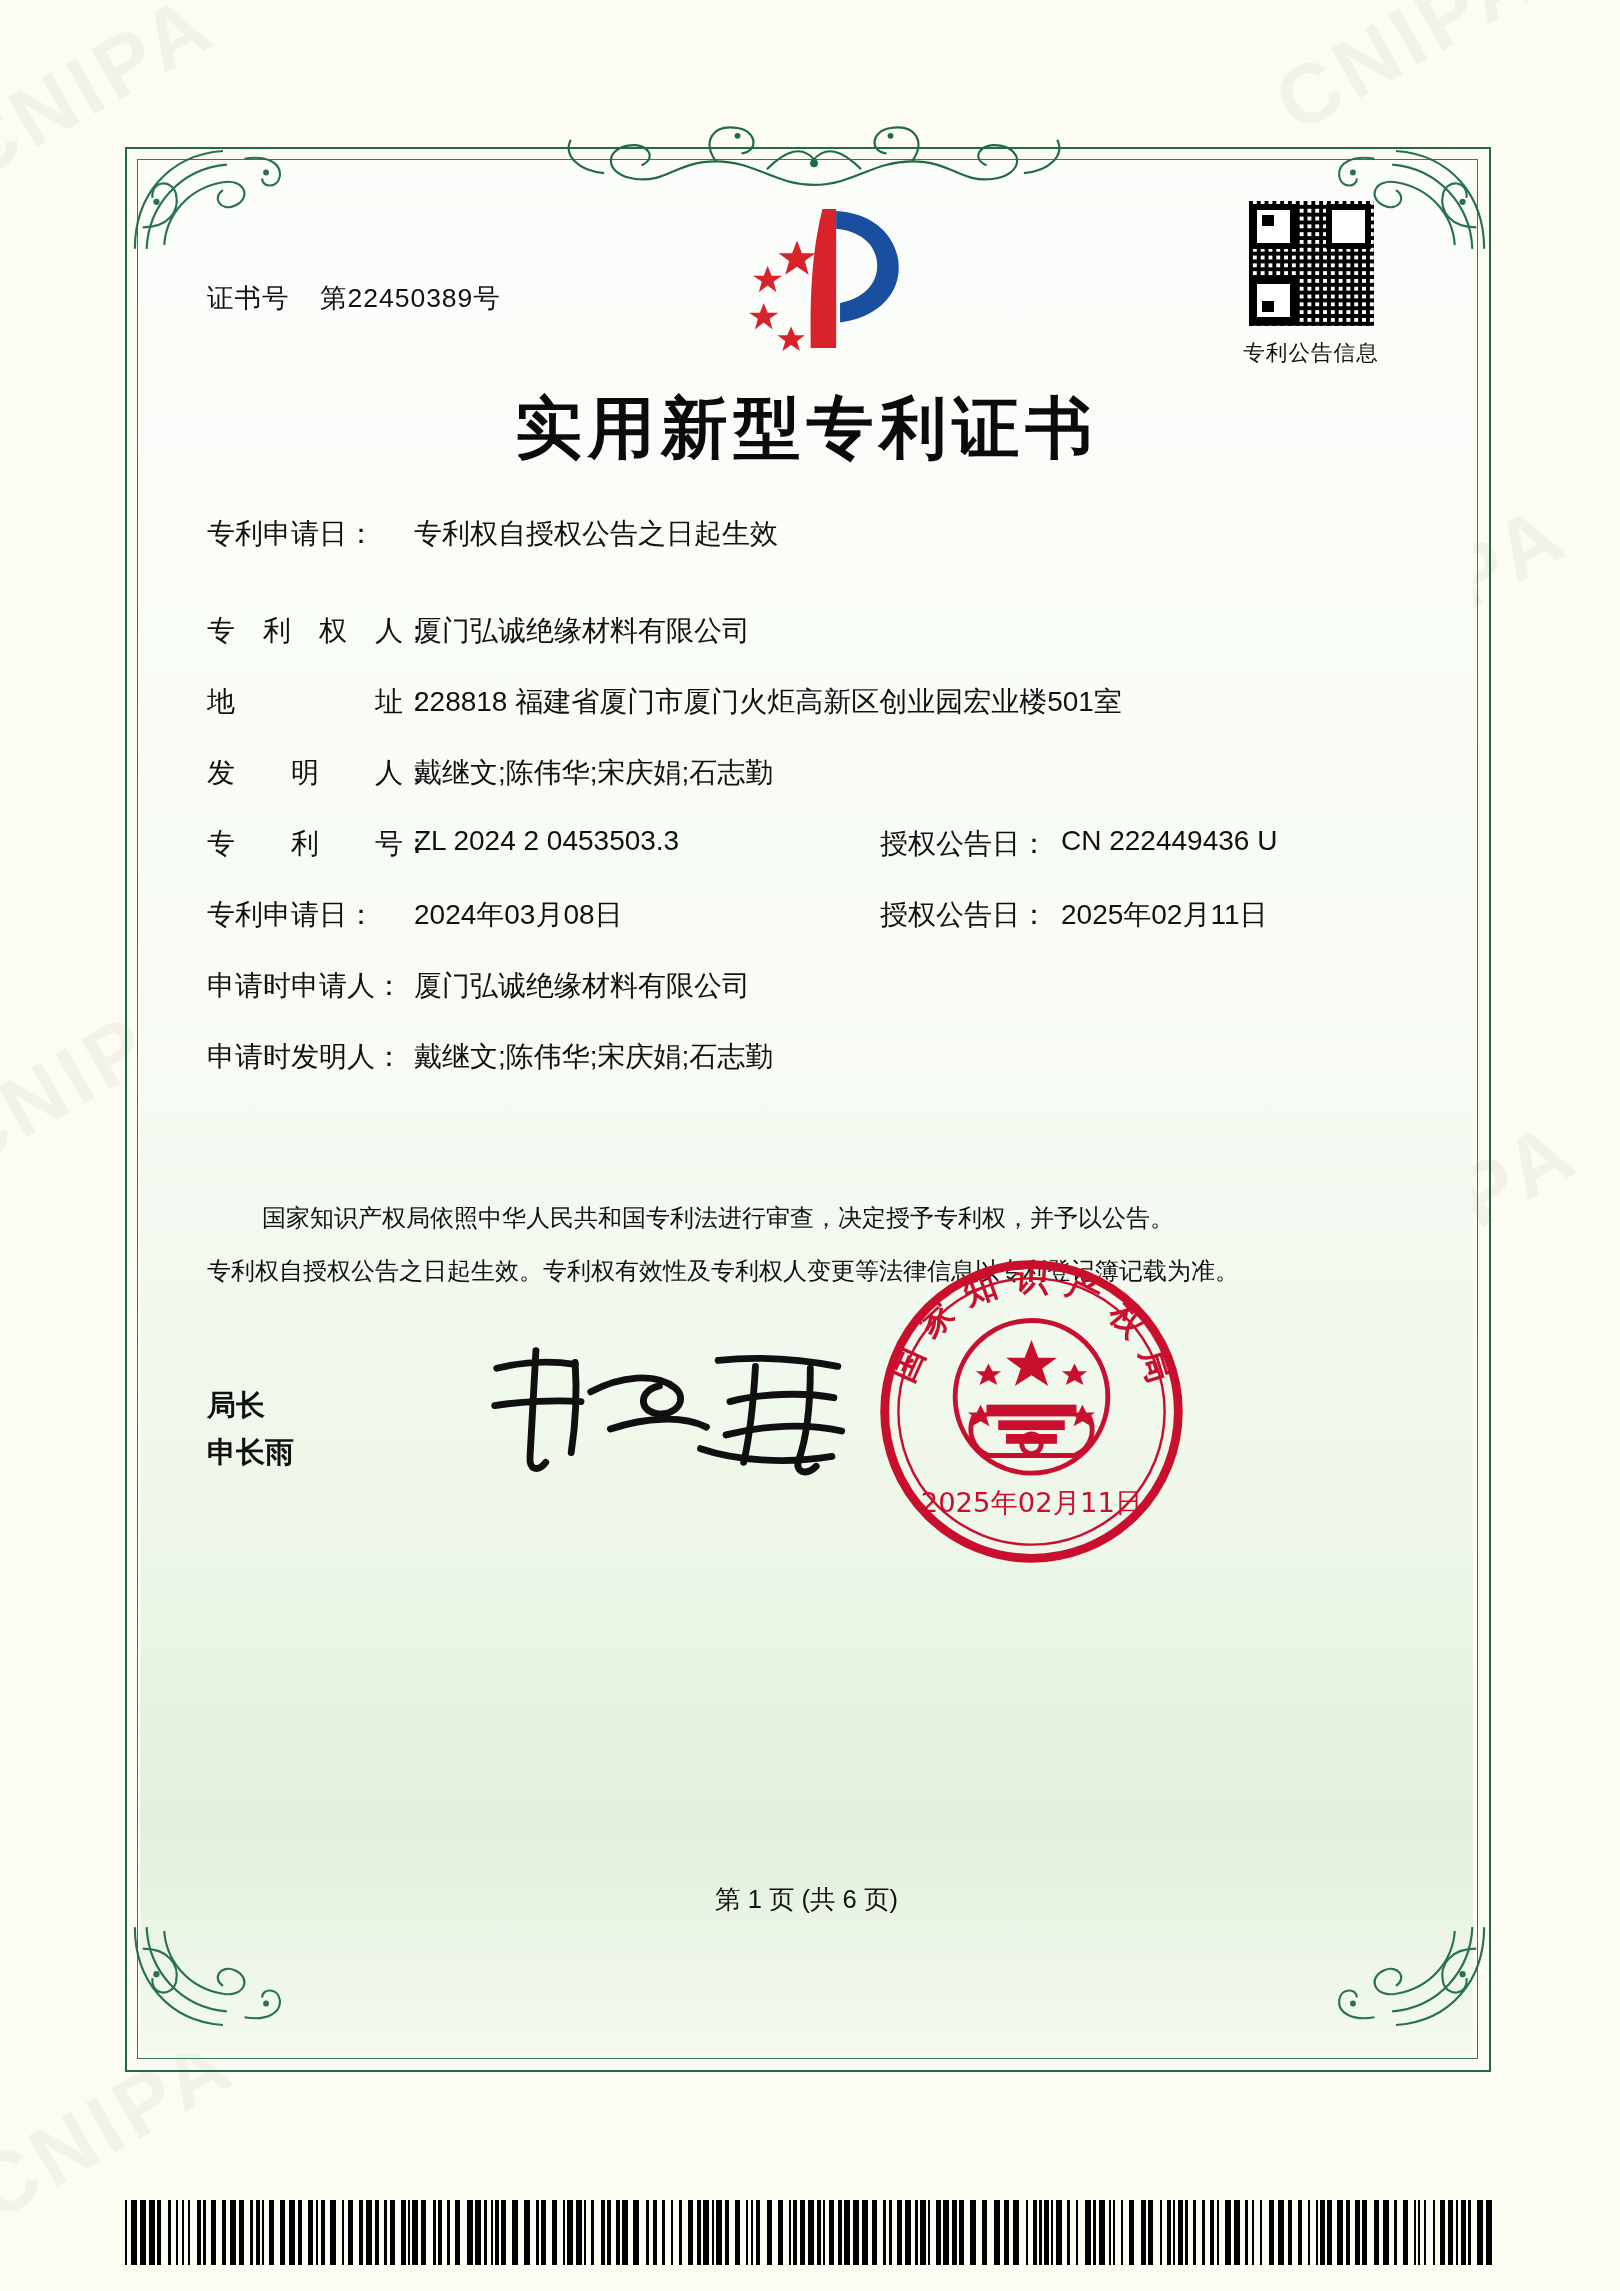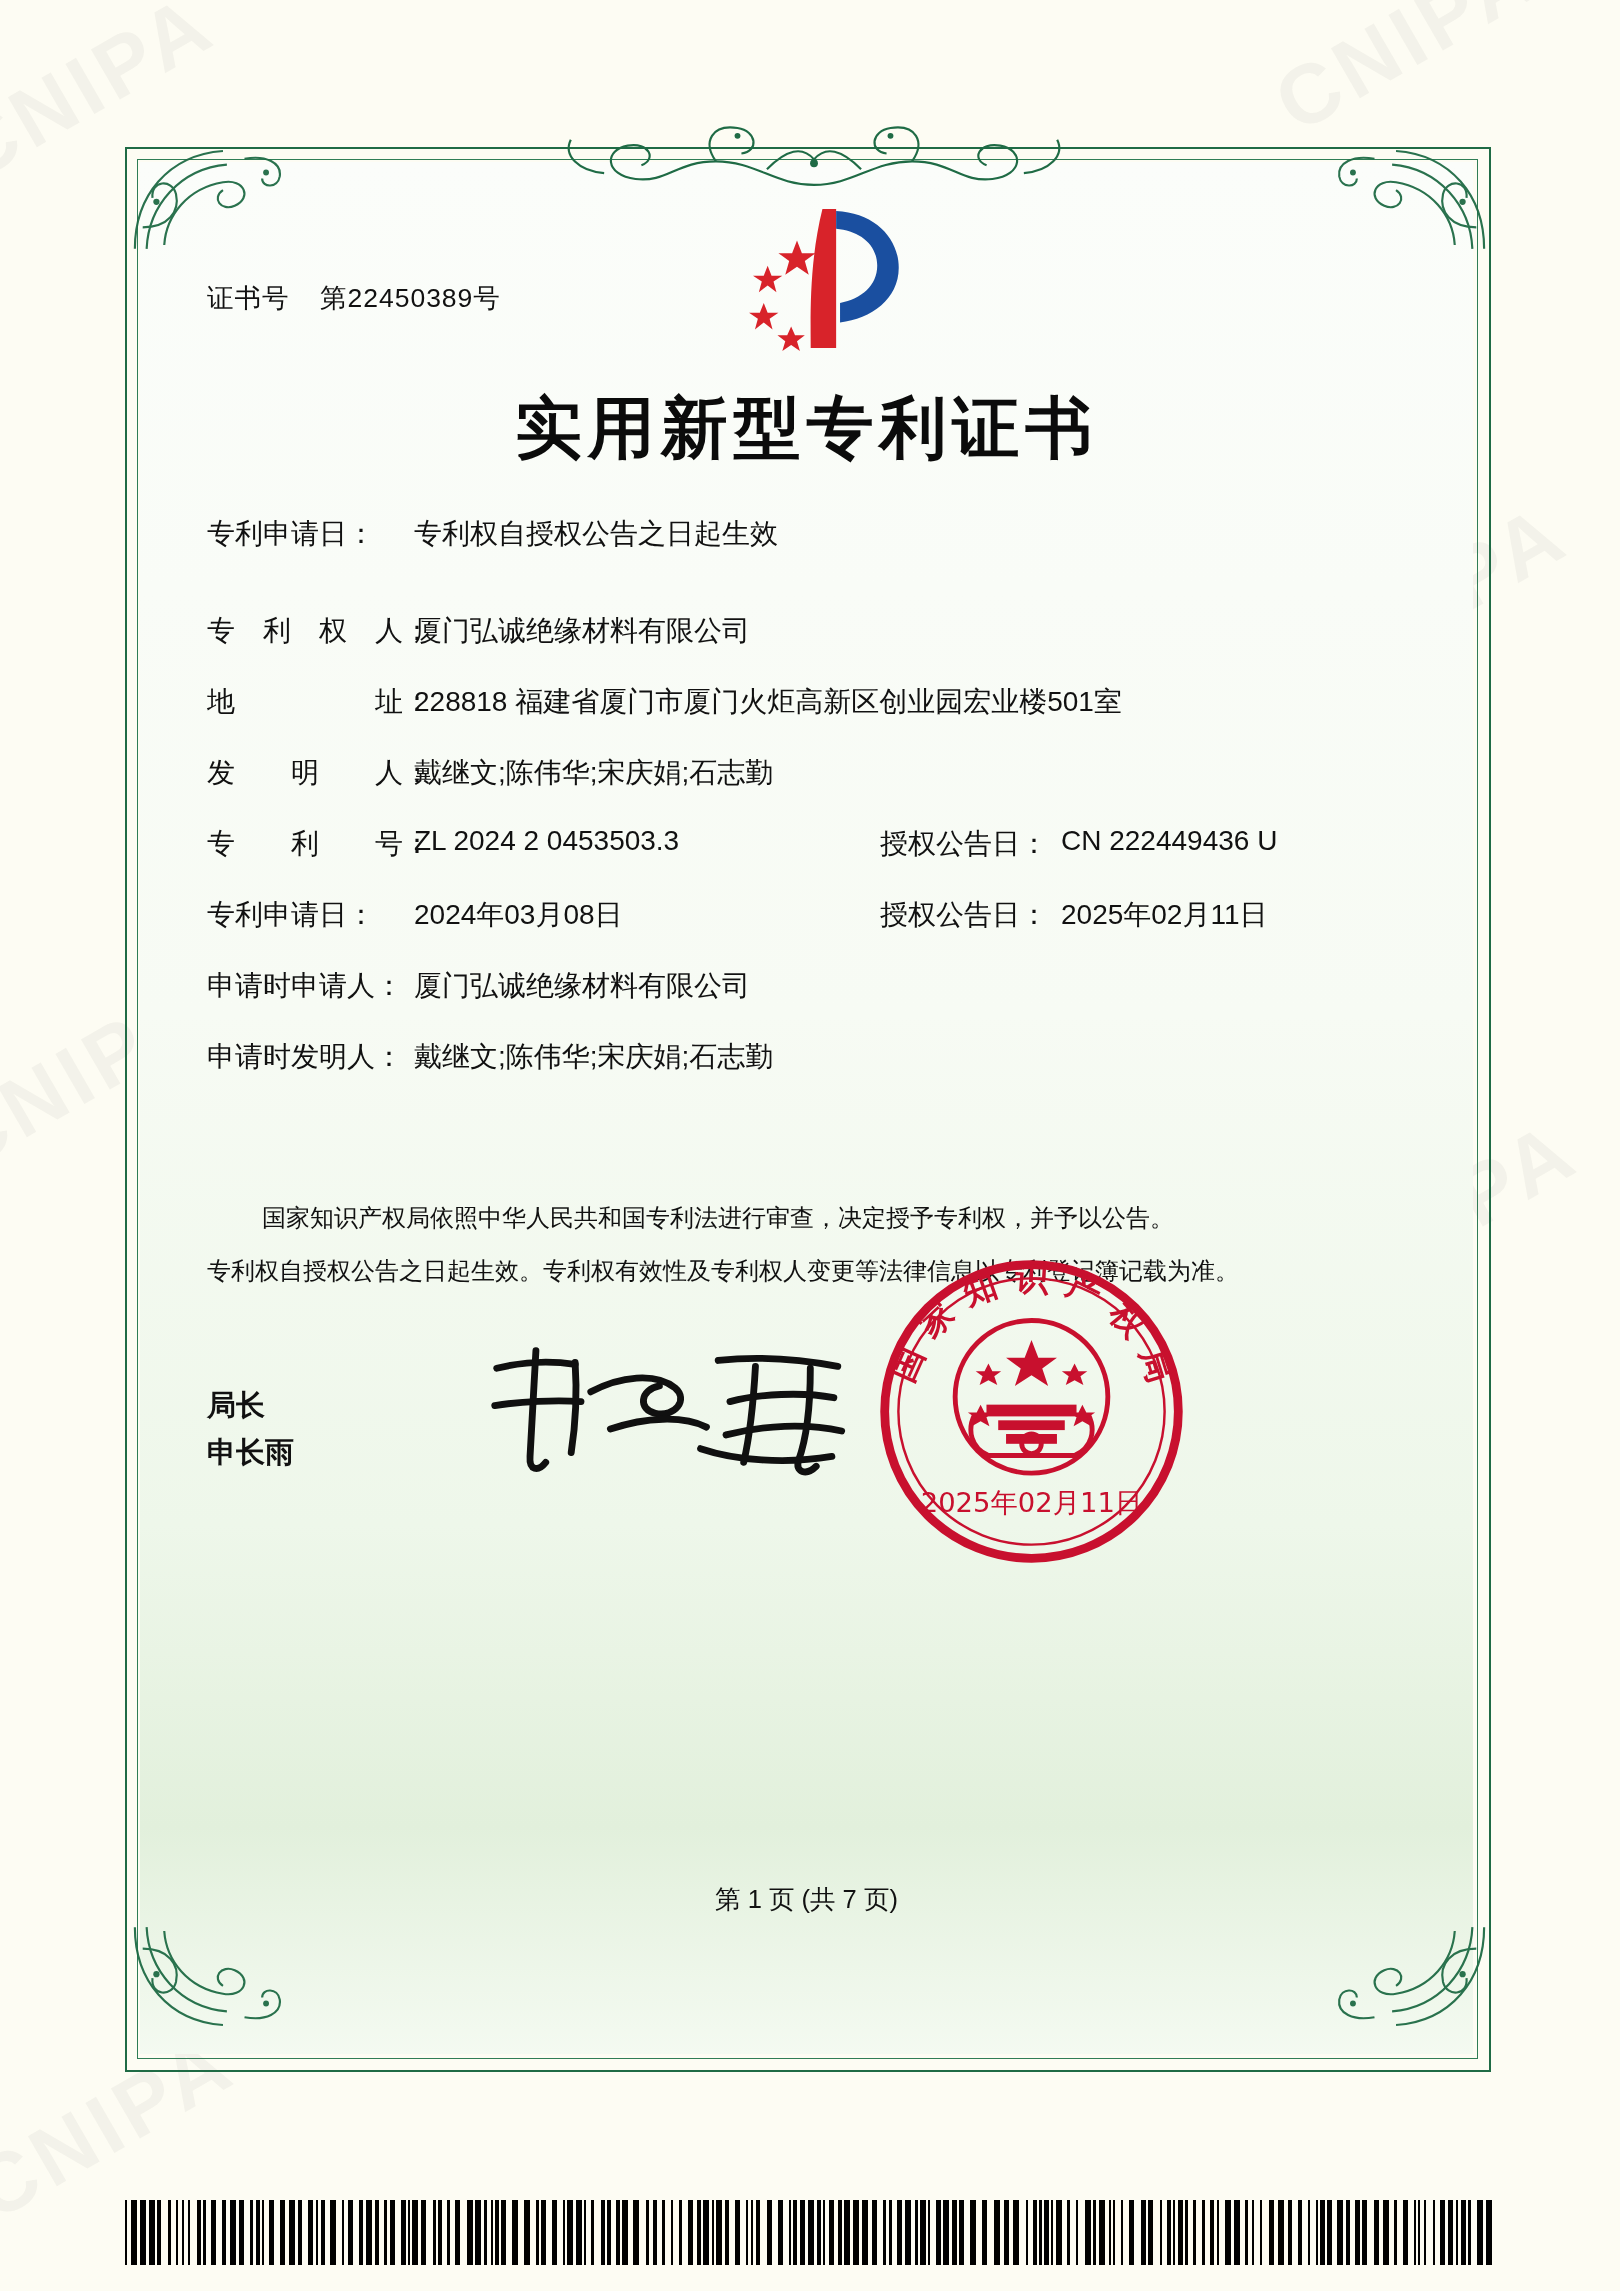--- a/index.html
+++ b/index.html
@@ -423,20 +423,29 @@
         <path d="M132 10 C 172 12, 196 38, 196 68 C 196 100, 168 120, 136 124 L136 104 C 158 100, 174 86, 174 66 C 174 44, 156 30, 132 28 Z" fill="#1a4fa0"></path>
         <g fill="#d8232a">
           <polygon points="92,40 97,53 111,53 100,61 104,75 92,67 80,75 84,61 73,53 87,53"></polygon>
           <polygon points="62,66 66,76 77,76 68,82 71,93 62,86 53,93 56,82 47,76 58,76"></polygon>
           <polygon points="58,104 62,114 73,114 64,120 67,131 58,124 49,131 52,120 43,114 54,114"></polygon>
           <polygon points="86,128 90,137 100,137 92,143 95,153 86,147 77,153 80,143 72,137 82,137"></polygon>
         </g>
       </svg>
     </div>
 
+    <div class="qr-wrap">
+      <div class="qr">
+        <div class="qr-eye3"></div>
+        <div class="qr-eye-dot" style="left:13.7px;top:13.7px;"></div>
+        <div class="qr-eye-dot" style="right:13.7px;top:13.7px;"></div>
+        <div class="qr-eye-dot" style="left:13.7px;bottom:13.7px;"></div>
+      </div>
+      <div class="qr-cap">专利公告信息</div>
+    </div>
 
     <div class="main-title">实用新型专利证书</div>
 
     <div class="fields">
 
       <div class="row">
         <span class="lbl-nojust"><span>专利申请日</span><span>：</span></span>
         <span class="val">专利权自授权公告之日起生效</span>
       </div>
 
@@ -539,21 +548,21 @@
           <rect x="-46" y="8" width="92" height="12" fill="#c8102e"></rect>
           <rect x="-34" y="24" width="68" height="10" fill="#c8102e"></rect>
           <rect x="-26" y="38" width="52" height="10" fill="#c8102e"></rect>
           <path d="M-58 18 C -66 34, -62 52, -44 60 L 44 60 C 62 52, 66 34, 58 18" fill="none" stroke="#c8102e" stroke-width="5"></path>
           <circle cx="0" cy="48" r="10" fill="none" stroke="#c8102e" stroke-width="5"></circle>
         </g>
         <text x="165" y="268" text-anchor="middle" font-family="'DejaVu Sans','Liberation Sans',sans-serif" font-size="28" fill="#c8102e">2025年02月11日</text>
       </svg>
     </div>
 
-    <div class="page-no">第 1 页 (共 7 页)</div>
+    <div class="page-no">第 1 页 (共 6 页)</div>
 
   </div>
 
   <div class="barcode">
       <i style="width: 2px;"></i>
       <i style="width: 3.9px; background: transparent;"></i>
       <i style="width: 5.9px;"></i>
       <i style="width: 2.9px; background: transparent;"></i>
       <i style="width: 5.9px;"></i>
       <i style="width: 3.9px; background: transparent;"></i>

